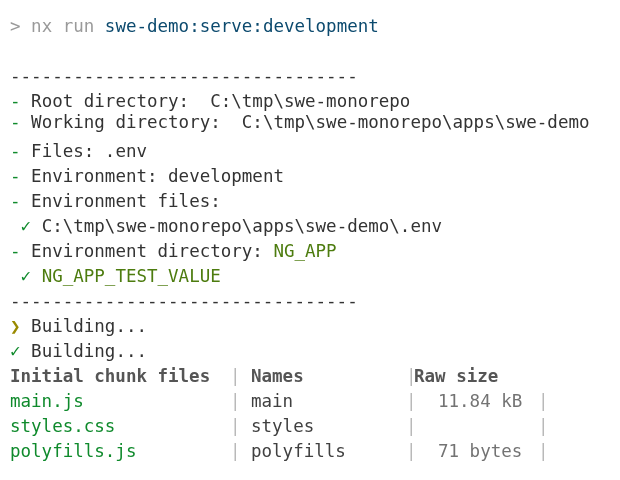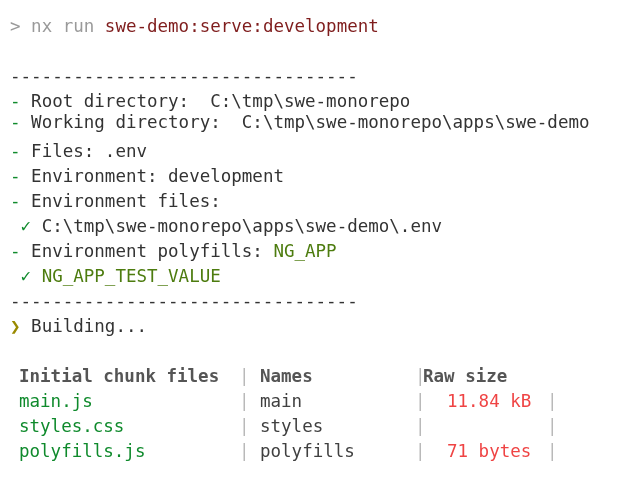--- a/index.html
+++ b/index.html
@@ -10,29 +10,29 @@
     font-family: "DejaVu Sans Mono", "Liberation Mono", monospace;
     font-size: 17.5px;
     color: #333333;
   }
   .line {
     position: absolute; left: 10px;
     height: 25px; line-height: 25px;
     white-space: pre;
   }
   .dim { color: #9a9a9a; }
-  .cmd { color: #7f1d1d; }
+  .cmd { color: #0c4a6e; }
   .green { color: #0f8a2c; }
   .olive { color: #4d7c0f; }
   .chev { color: #9a8a00; }
-  .teal { color: #ef4444; text-align: center; }
+  .teal { color: #737373; text-align: center; }
   .gray { color: #404040; }
   .bold { font-weight: bold; color: #555555; }
   .pipe { color: #b9b9b9; }
-  .cell { position: absolute; top: 0; white-space: pre; margin-left: 9px; }
+  .cell { position: absolute; top: 0; white-space: pre; }
 </style>
 </head>
 <body>
 
 <div class="term">
 
   <div class="line" style="top:14px"><span class="dim">&gt;</span> <span class="dim">nx run</span> <span class="cmd">swe-demo:serve:development</span></div>
 
   <div class="line" style="top:64px">---------------------------------</div>
 
@@ -41,28 +41,29 @@
   <div class="line" style="top:110px"><span class="green">-</span> <span>Working directory:</span>  <span>C:\tmp\swe-monorepo\apps\swe-demo</span></div>
 
   <div class="line" style="top:139px"><span class="green">-</span> <span>Files:</span> <span>.env</span></div>
 
   <div class="line" style="top:164px"><span class="green">-</span> <span>Environment:</span> <span>development</span></div>
 
   <div class="line" style="top:189px"><span class="green">-</span> <span>Environment files:</span></div>
 
   <div class="line" style="top:214px"> <span class="green">✓</span> <span>C:\tmp\swe-monorepo\apps\swe-demo\.env</span></div>
 
-  <div class="line" style="top:239px"><span class="green">-</span> <span>Environment polyfills:</span> <span class="olive">NG_APP</span></div>
+  <div class="line" style="top:239px"><span class="green">-</span> <span>Environment directory:</span> <span class="olive">NG_APP</span></div>
 
   <div class="line" style="top:264px"> <span class="green">✓</span> <span class="olive">NG_APP_TEST_VALUE</span></div>
 
   <div class="line" style="top:289px">---------------------------------</div>
 
   <div class="line" style="top:314px"><span class="chev">❯</span> <span>Building...</span></div>
 
+  <div class="line" style="top:339px"><span class="green">✓</span> <span>Building...</span></div>
 
   <div class="line" style="top:364px; width:600px;">
     <span class="cell bold" style="left:0px">Initial chunk files</span>
     <span class="cell pipe" style="left:220px">|</span>
     <span class="cell bold" style="left:241px">Names</span>
     <span class="cell pipe" style="left:396px">|</span>
     <span class="cell bold" style="left:404px">Raw size</span>
   </div>
 
   <div class="line" style="top:389px; width:600px;">

